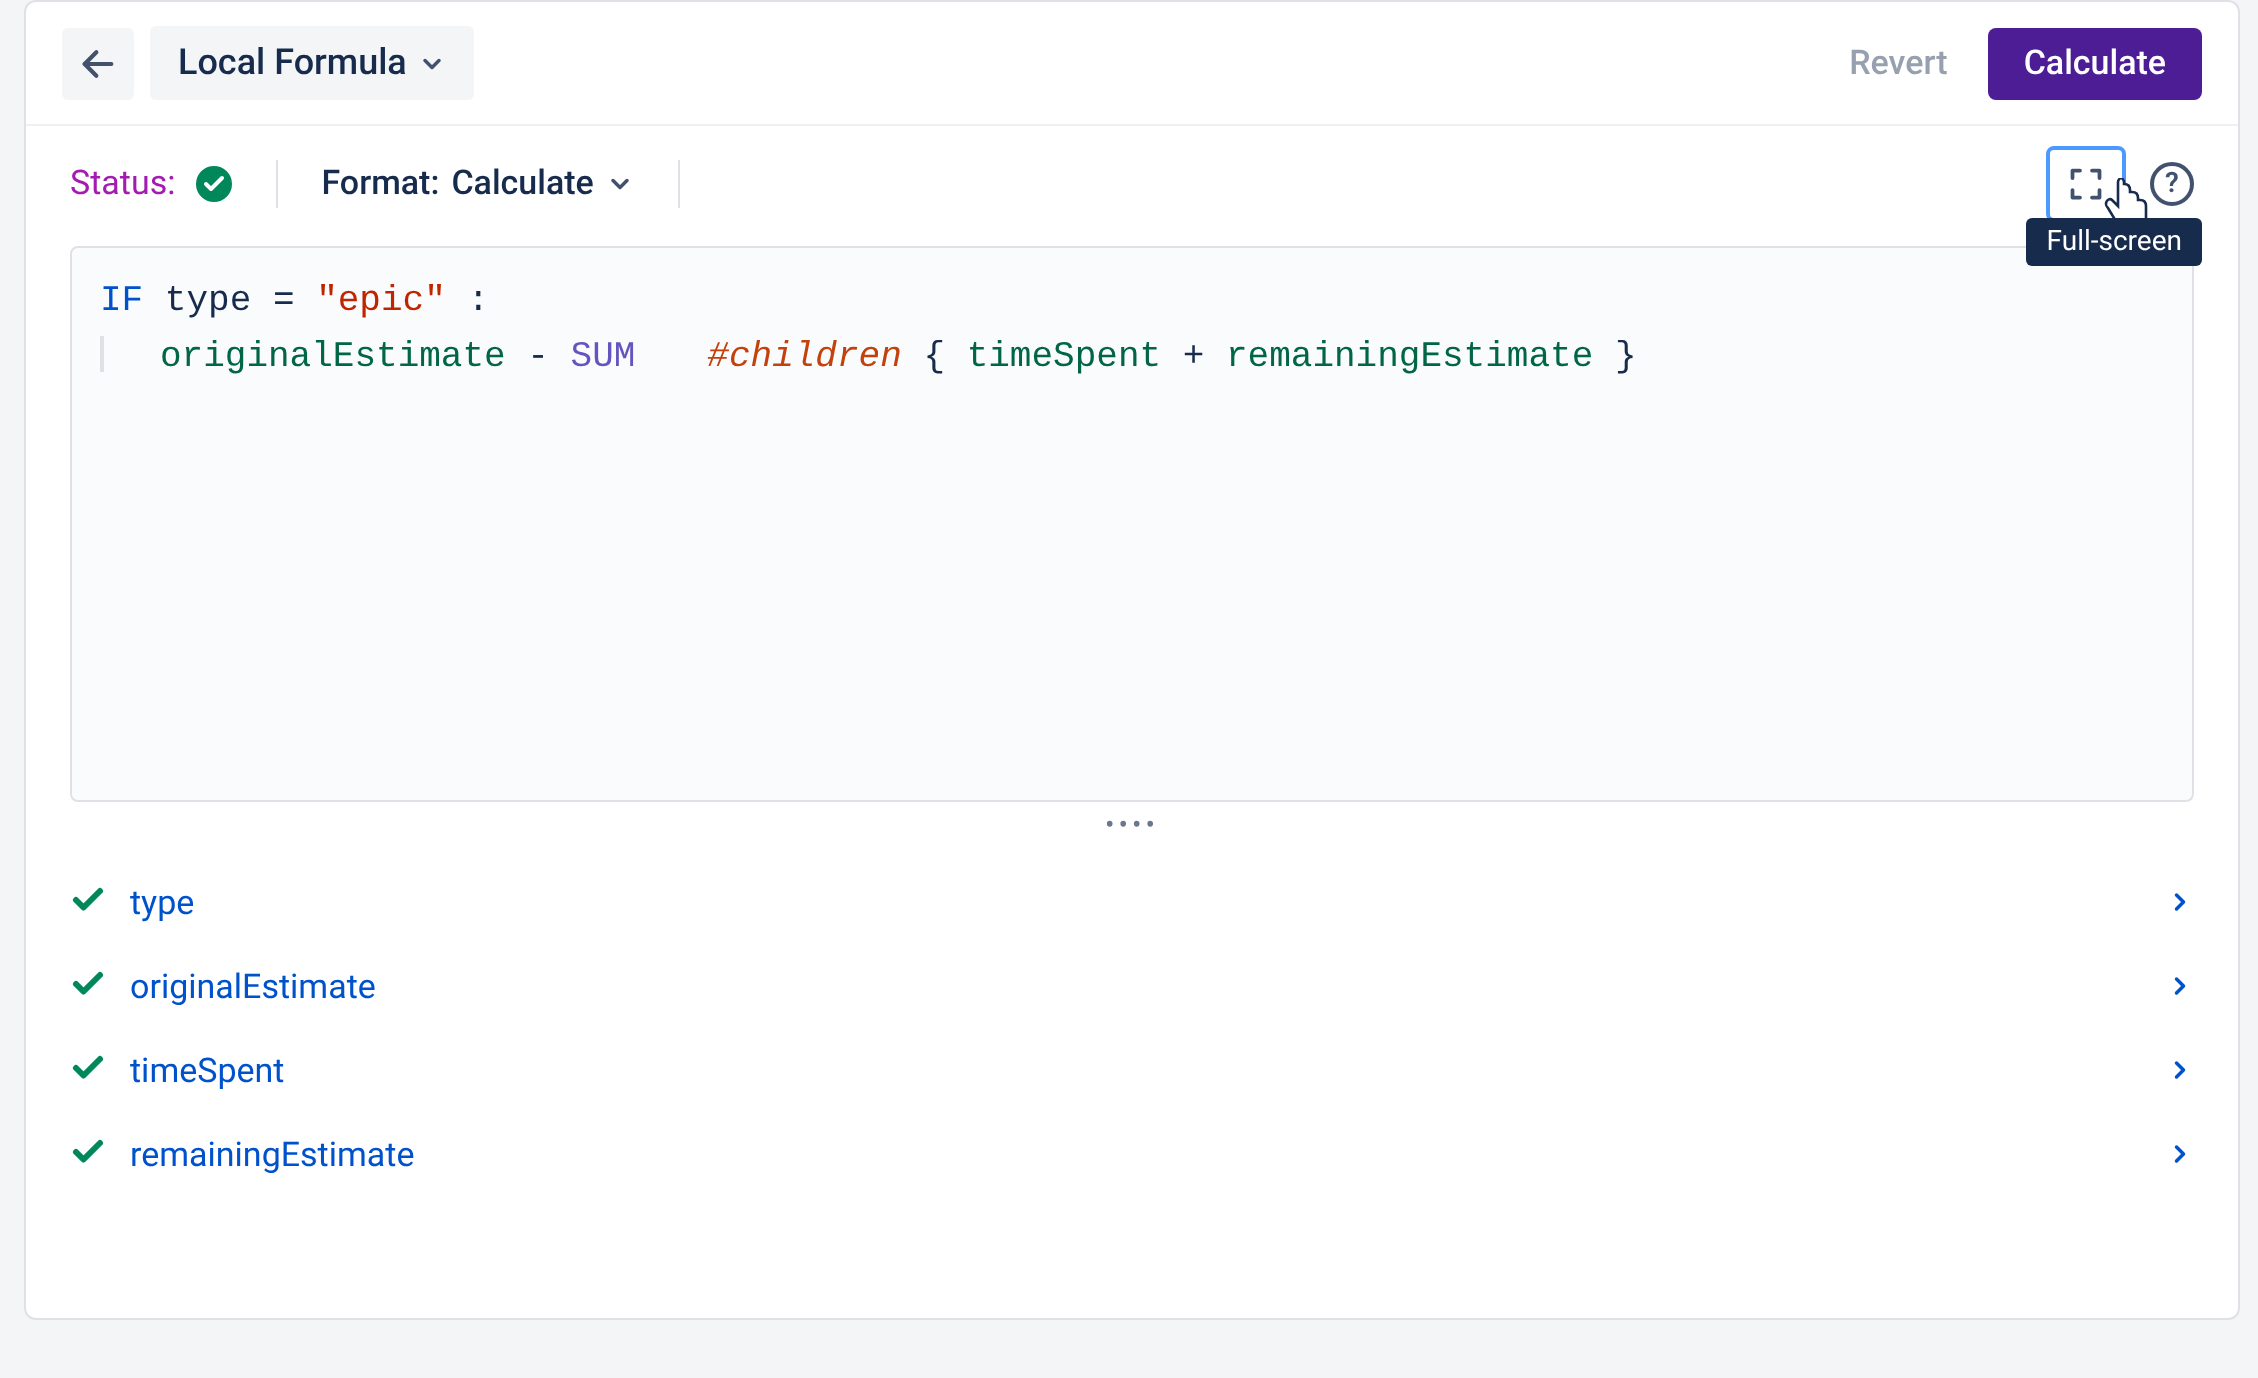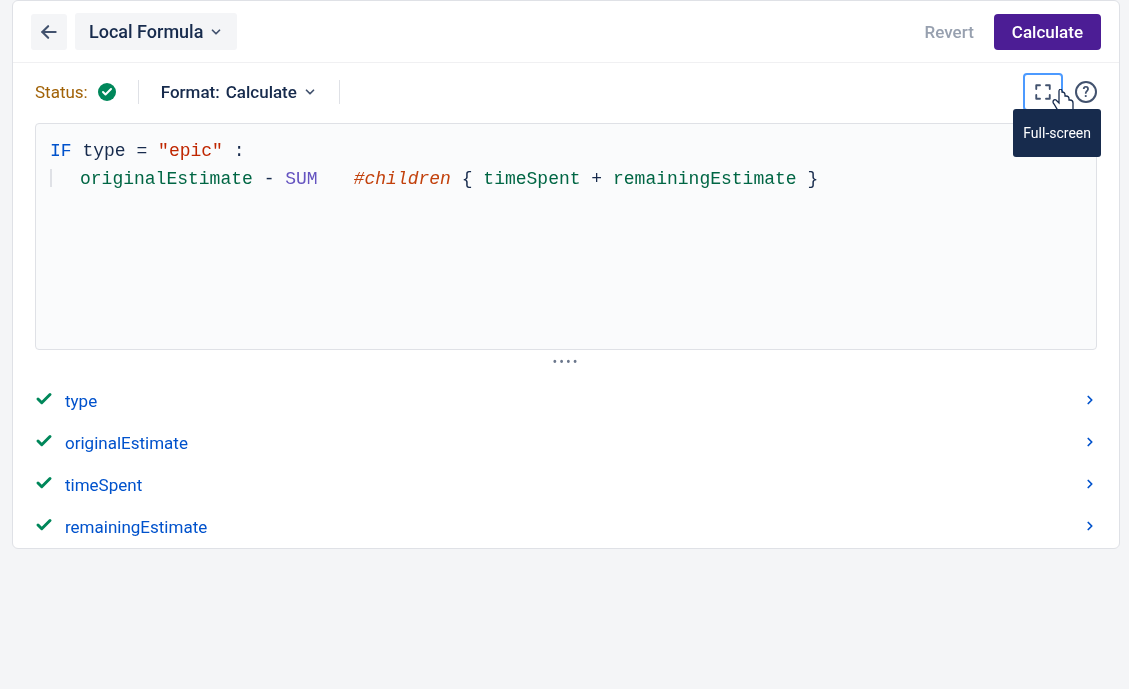--- a/index.html
+++ b/index.html
@@ -9,21 +9,21 @@
   width: 1129px;
   height: 689px;
   overflow: hidden;
   color: #172b4d;
 }
 .panel {
   position: absolute;
   left: 12px;
   top: 0;
   width: 1108px;
-  height: 549px;
+  height: 660px;
   background: #fff;
   border: 1px solid #dfe1e6;
   border-radius: 6px;
   display: flex;
   flex-direction: column;
 }
 .header-row {
   display: flex;
   align-items: center;
   padding: 12px 18px;
@@ -69,21 +69,21 @@
   cursor: pointer;
 }
 .status-row {
   display: flex;
   align-items: center;
   padding: 10px 22px 0 22px;
   gap: 10px;
   font-size: 17px;
   position: relative;
 }
-.status-label { color: #a16207; }
+.status-label { color: #a21caf; }
 .status-icon {
   width: 18px;
   height: 18px;
   border-radius: 50%;
   background: #00875a;
   display: inline-flex;
   align-items: center;
   justify-content: center;
 }
 .vsep {
@@ -129,21 +129,21 @@
   color: #42526e;
   cursor: pointer;
 }
 .tooltip {
   position: absolute;
   top: 34px;
   right: -40px;
   background: #172b4d;
   color: #fff;
   font-size: 14px;
-  padding: 16px 10px;
+  padding: 4px 10px;
   border-radius: 3px;
   white-space: nowrap;
 }
 .cursor-hand {
   position: absolute;
   top: 14px;
   left: 26px;
   font-size: 22px;
   pointer-events: none;
 }

